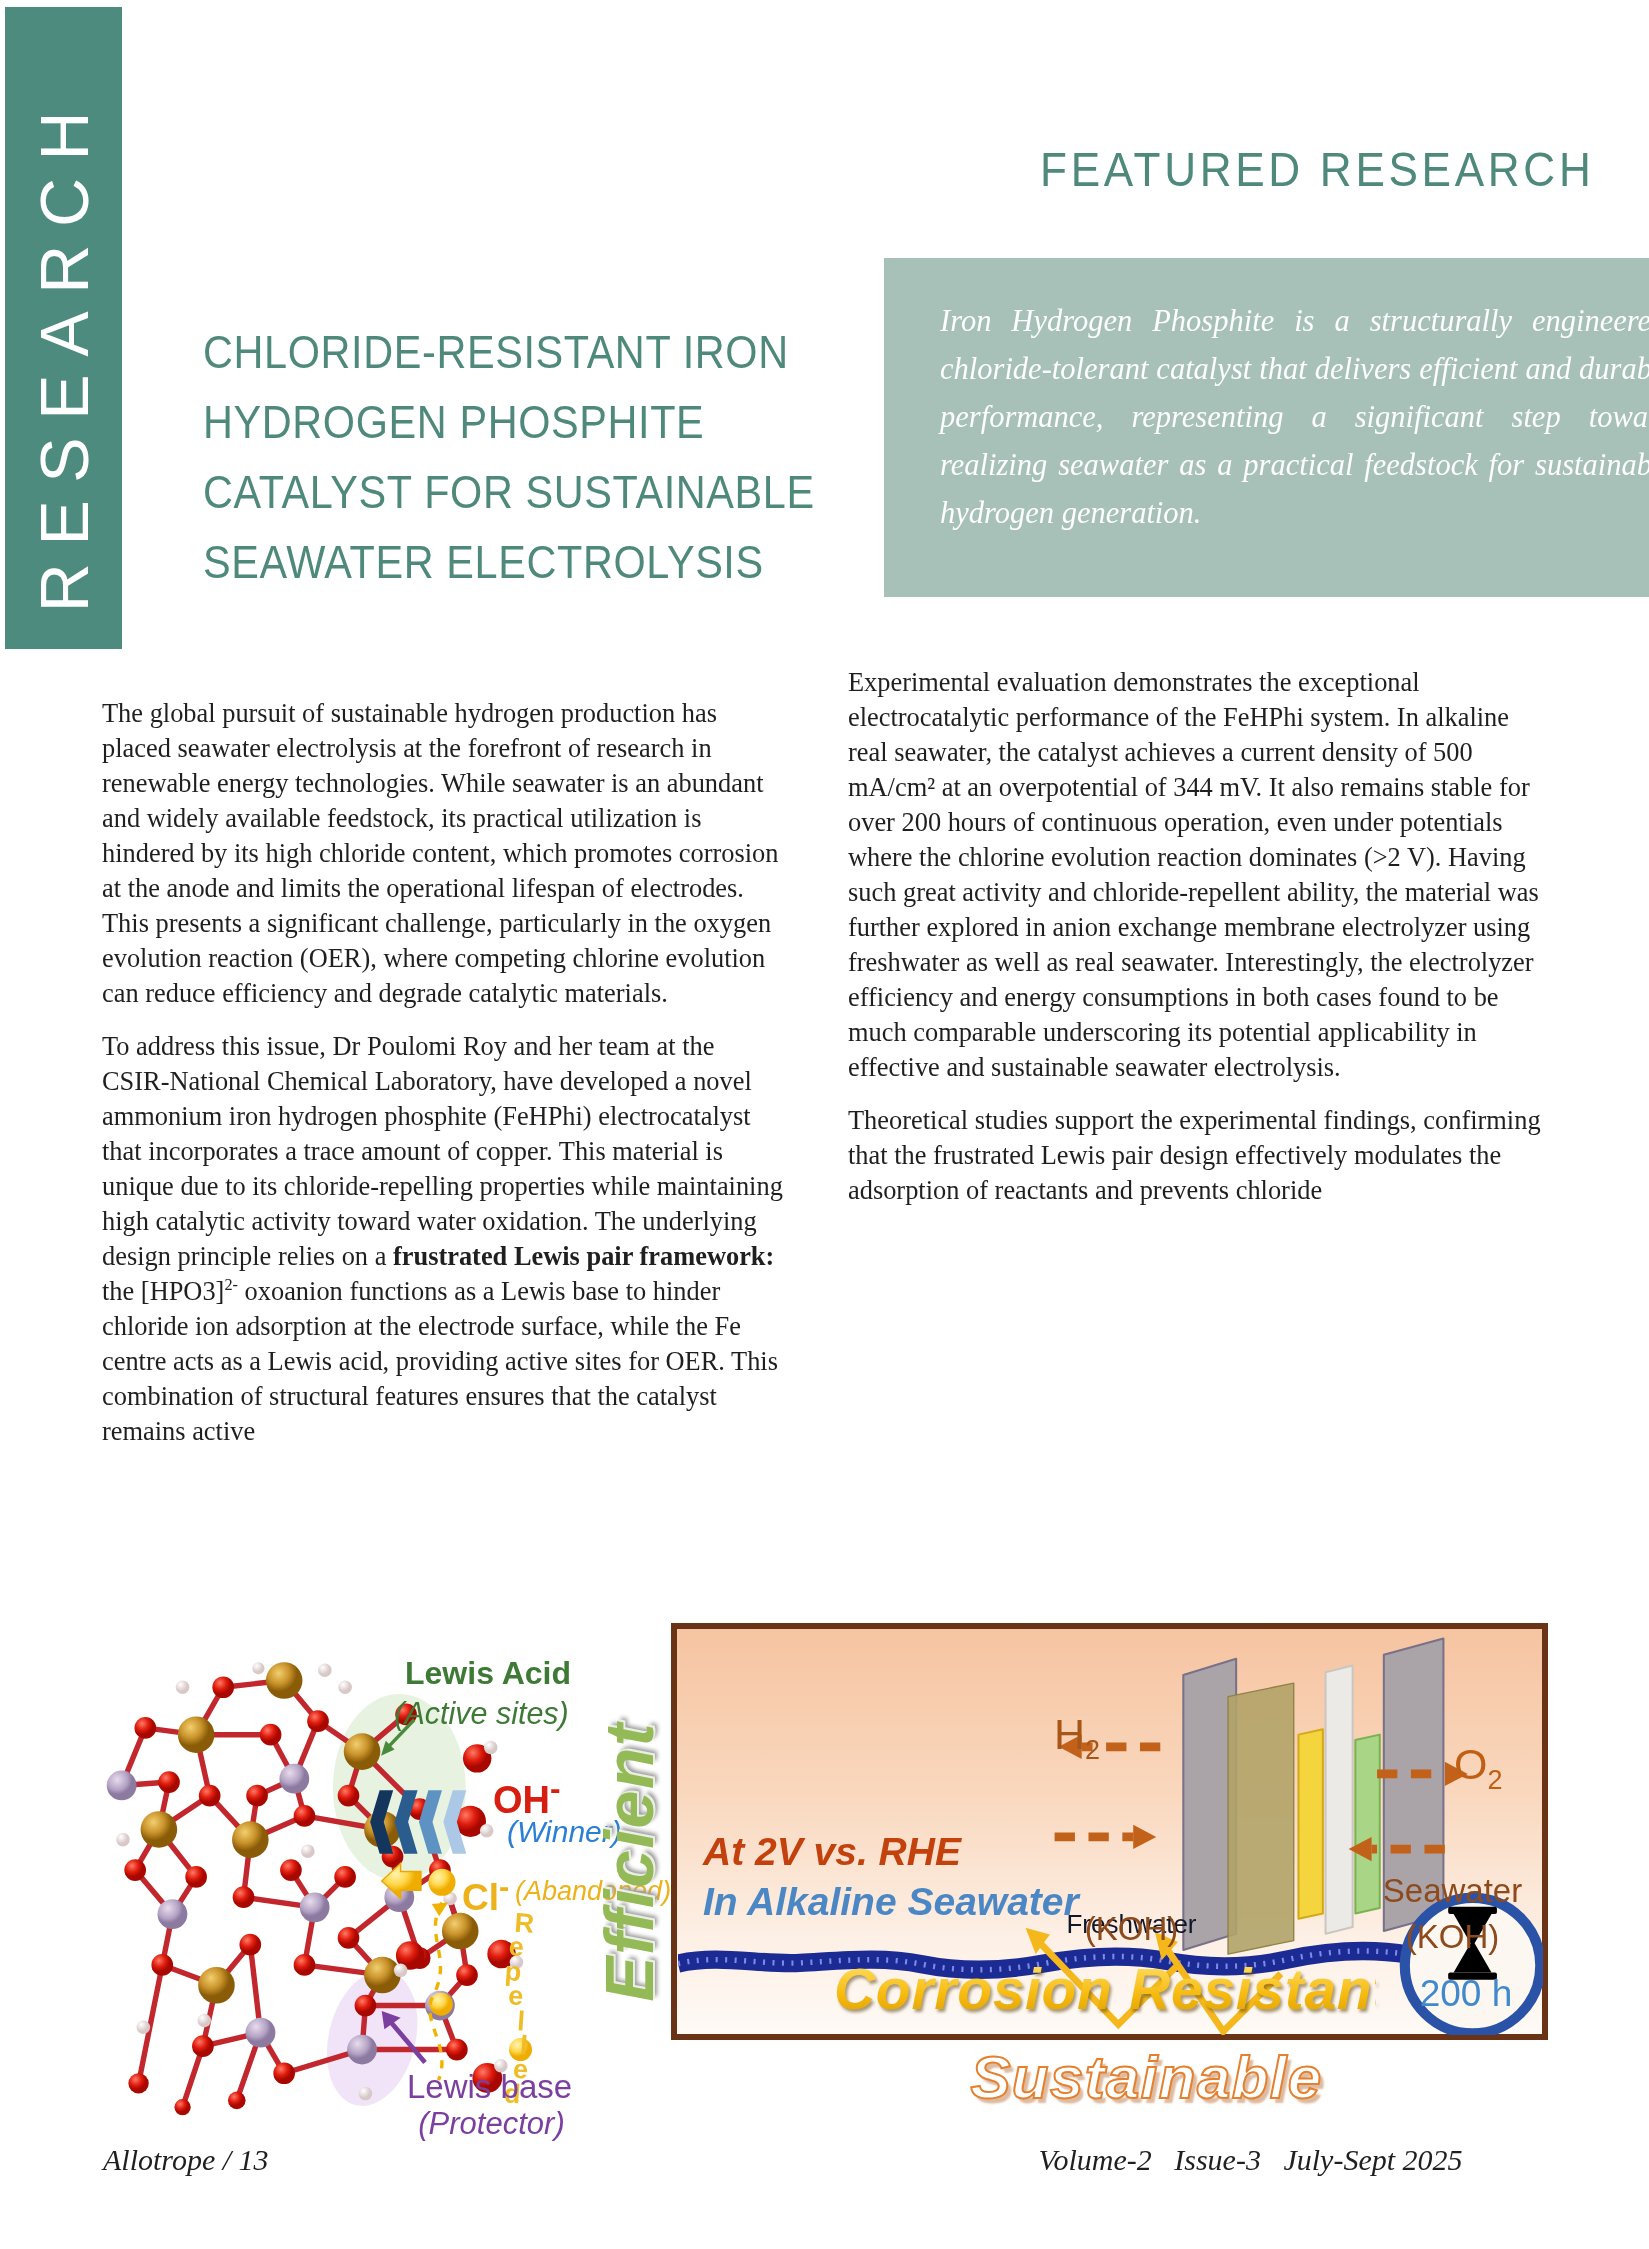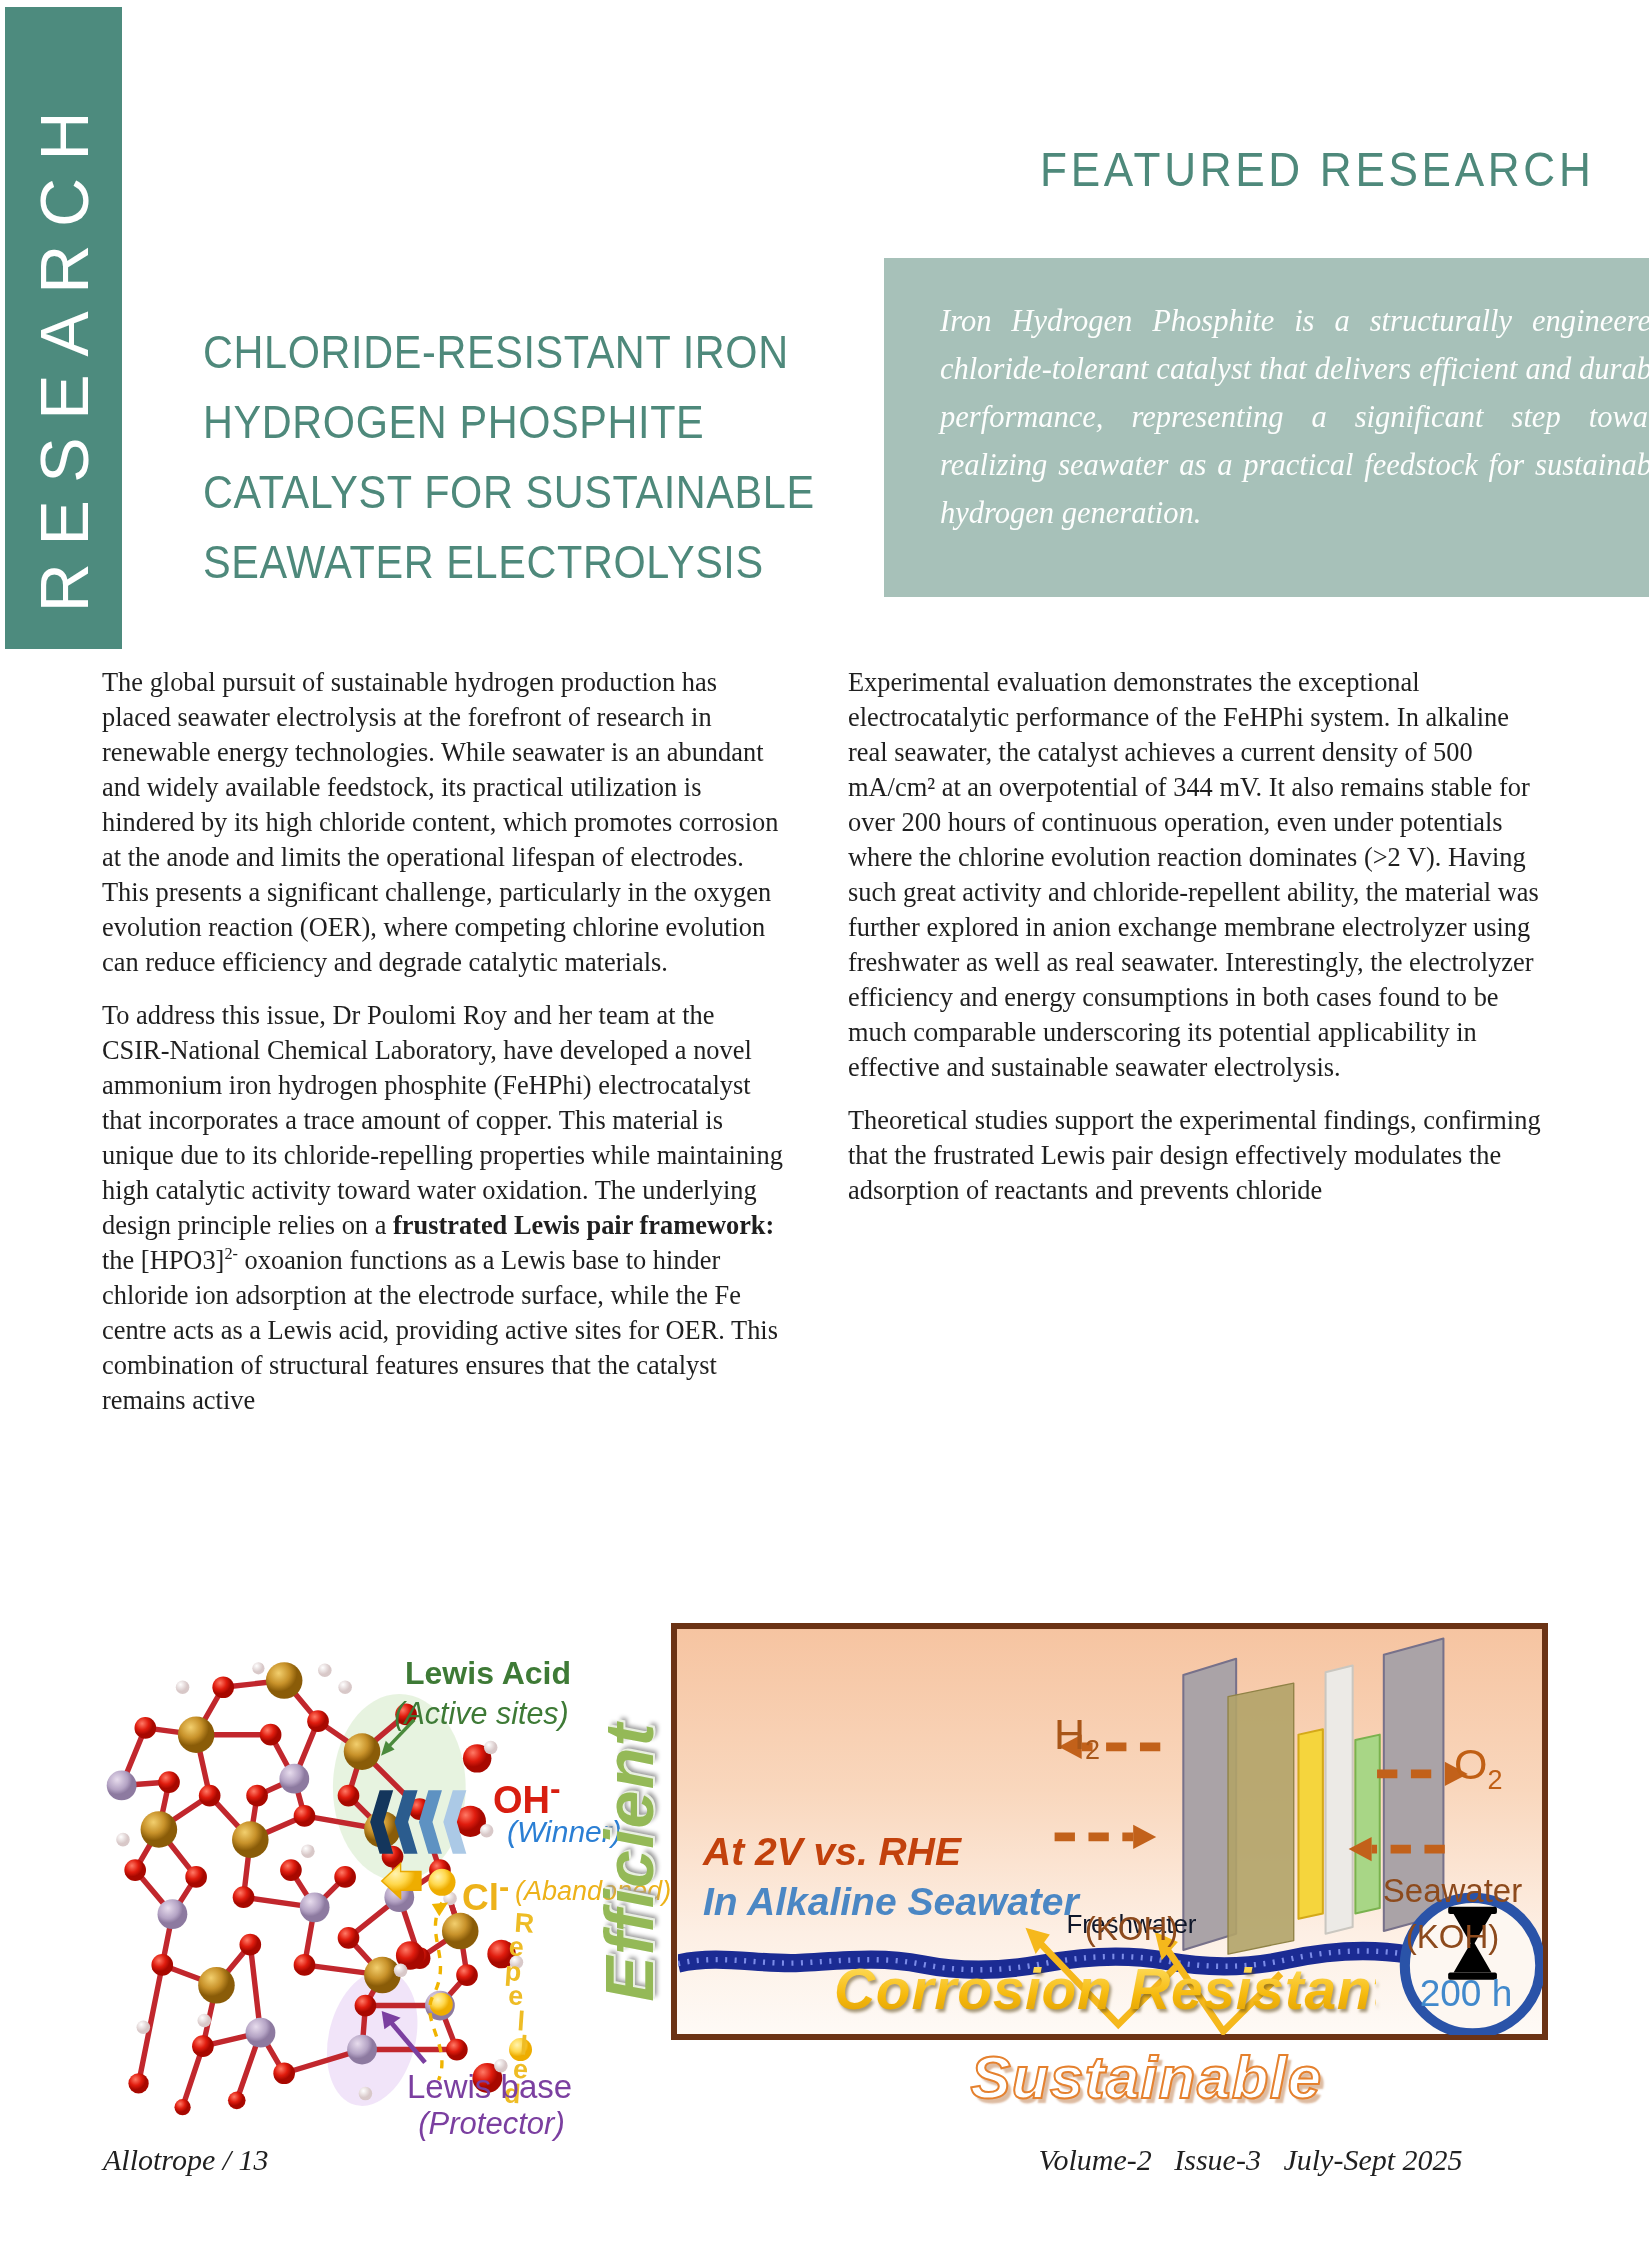--- a/index.html
+++ b/index.html
@@ -15,21 +15,21 @@
         transform:scaleX(0.9);transform-origin:left top;white-space:nowrap;font-weight:400;}
   .title{position:absolute;left:203px;top:317px;color:#4e897b;font-size:46px;line-height:70px;
         letter-spacing:0.7px;transform:scaleX(0.9);transform-origin:left top;font-weight:400;}
   
   .quote-box{position:absolute;left:884px;top:258px;width:844px;height:339px;background:#a7c1b9;}
   .quote-box p{margin:0;padding:39px 54px 0 56px;color:#fdfefd;font-family:"Liberation Serif",serif;
         font-style:italic;font-size:30.5px;line-height:48px;text-align:justify;}
   
   .columns{position:absolute;left:102px;top:665px;width:1452px;display:flex;gap:64px;
         font-family:"Liberation Serif",serif;color:#1f1f1f;font-size:26.4px;line-height:35px;}
-  .col-left{width:682px;}
+  .col-left{width:682px;margin-top:31px;}
   .col-right{width:705px;}
   .columns p{margin:0 0 18.3px 0;}
   .columns sup{font-size:16.3px;line-height:0;}
   
   .fig-label{position:absolute;white-space:nowrap;}
   .lbl-lewis-acid{left:405px;top:1655px;width:156px;text-align:left;color:#3e7a36;font-size:32px;font-weight:bold;}
   .lbl-active-sites{left:383px;top:1696px;width:197px;text-align:center;color:#3e7a36;font-size:30.5px;font-style:italic;}
   .lbl-oh{left:493px;top:1770px;color:#d81e10;font-size:38px;font-weight:bold;}
   .lbl-winner{left:507px;top:1815px;color:#2b7fd4;font-size:30px;font-style:italic;}
   .lbl-cl{left:462px;top:1869px;color:#edb21a;font-size:37px;font-weight:bold;}

